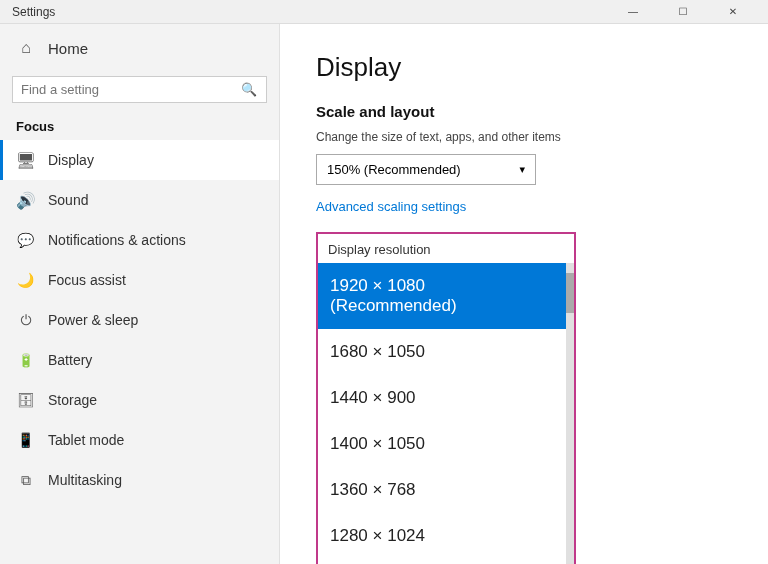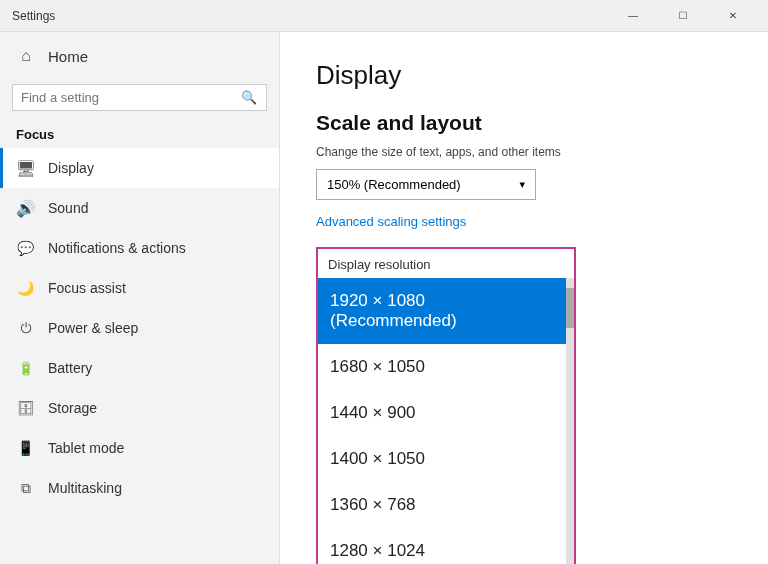--- a/index.html
+++ b/index.html
@@ -7,21 +7,21 @@
       font-family: 'Segoe UI', Arial, sans-serif;
       background: #fff;
       width: 768px;
       height: 564px;
       overflow: hidden;
       display: flex;
       flex-direction: column;
     }
     .titlebar {
       background: #f0f0f0;
-      height: 32px;
+      height: 24px;
       display: flex;
       align-items: center;
       padding: 0 12px;
       justify-content: space-between;
       border-bottom: 1px solid #ddd;
     }
     .titlebar-title {
       font-size: 12px;
       color: #333;
     }
@@ -133,21 +133,21 @@
       overflow-y: auto;
       background: #fff;
     }
     .page-title {
       font-size: 26px;
       font-weight: 300;
       color: #111;
       margin-bottom: 20px;
     }
     .section-title {
-      font-size: 21px;
+      font-size: 15px;
       font-weight: 600;
       color: #111;
       margin-bottom: 10px;
     }
     .section-desc {
       font-size: 12px;
       color: #444;
       margin-bottom: 10px;
     }
     .dropdown-select {

